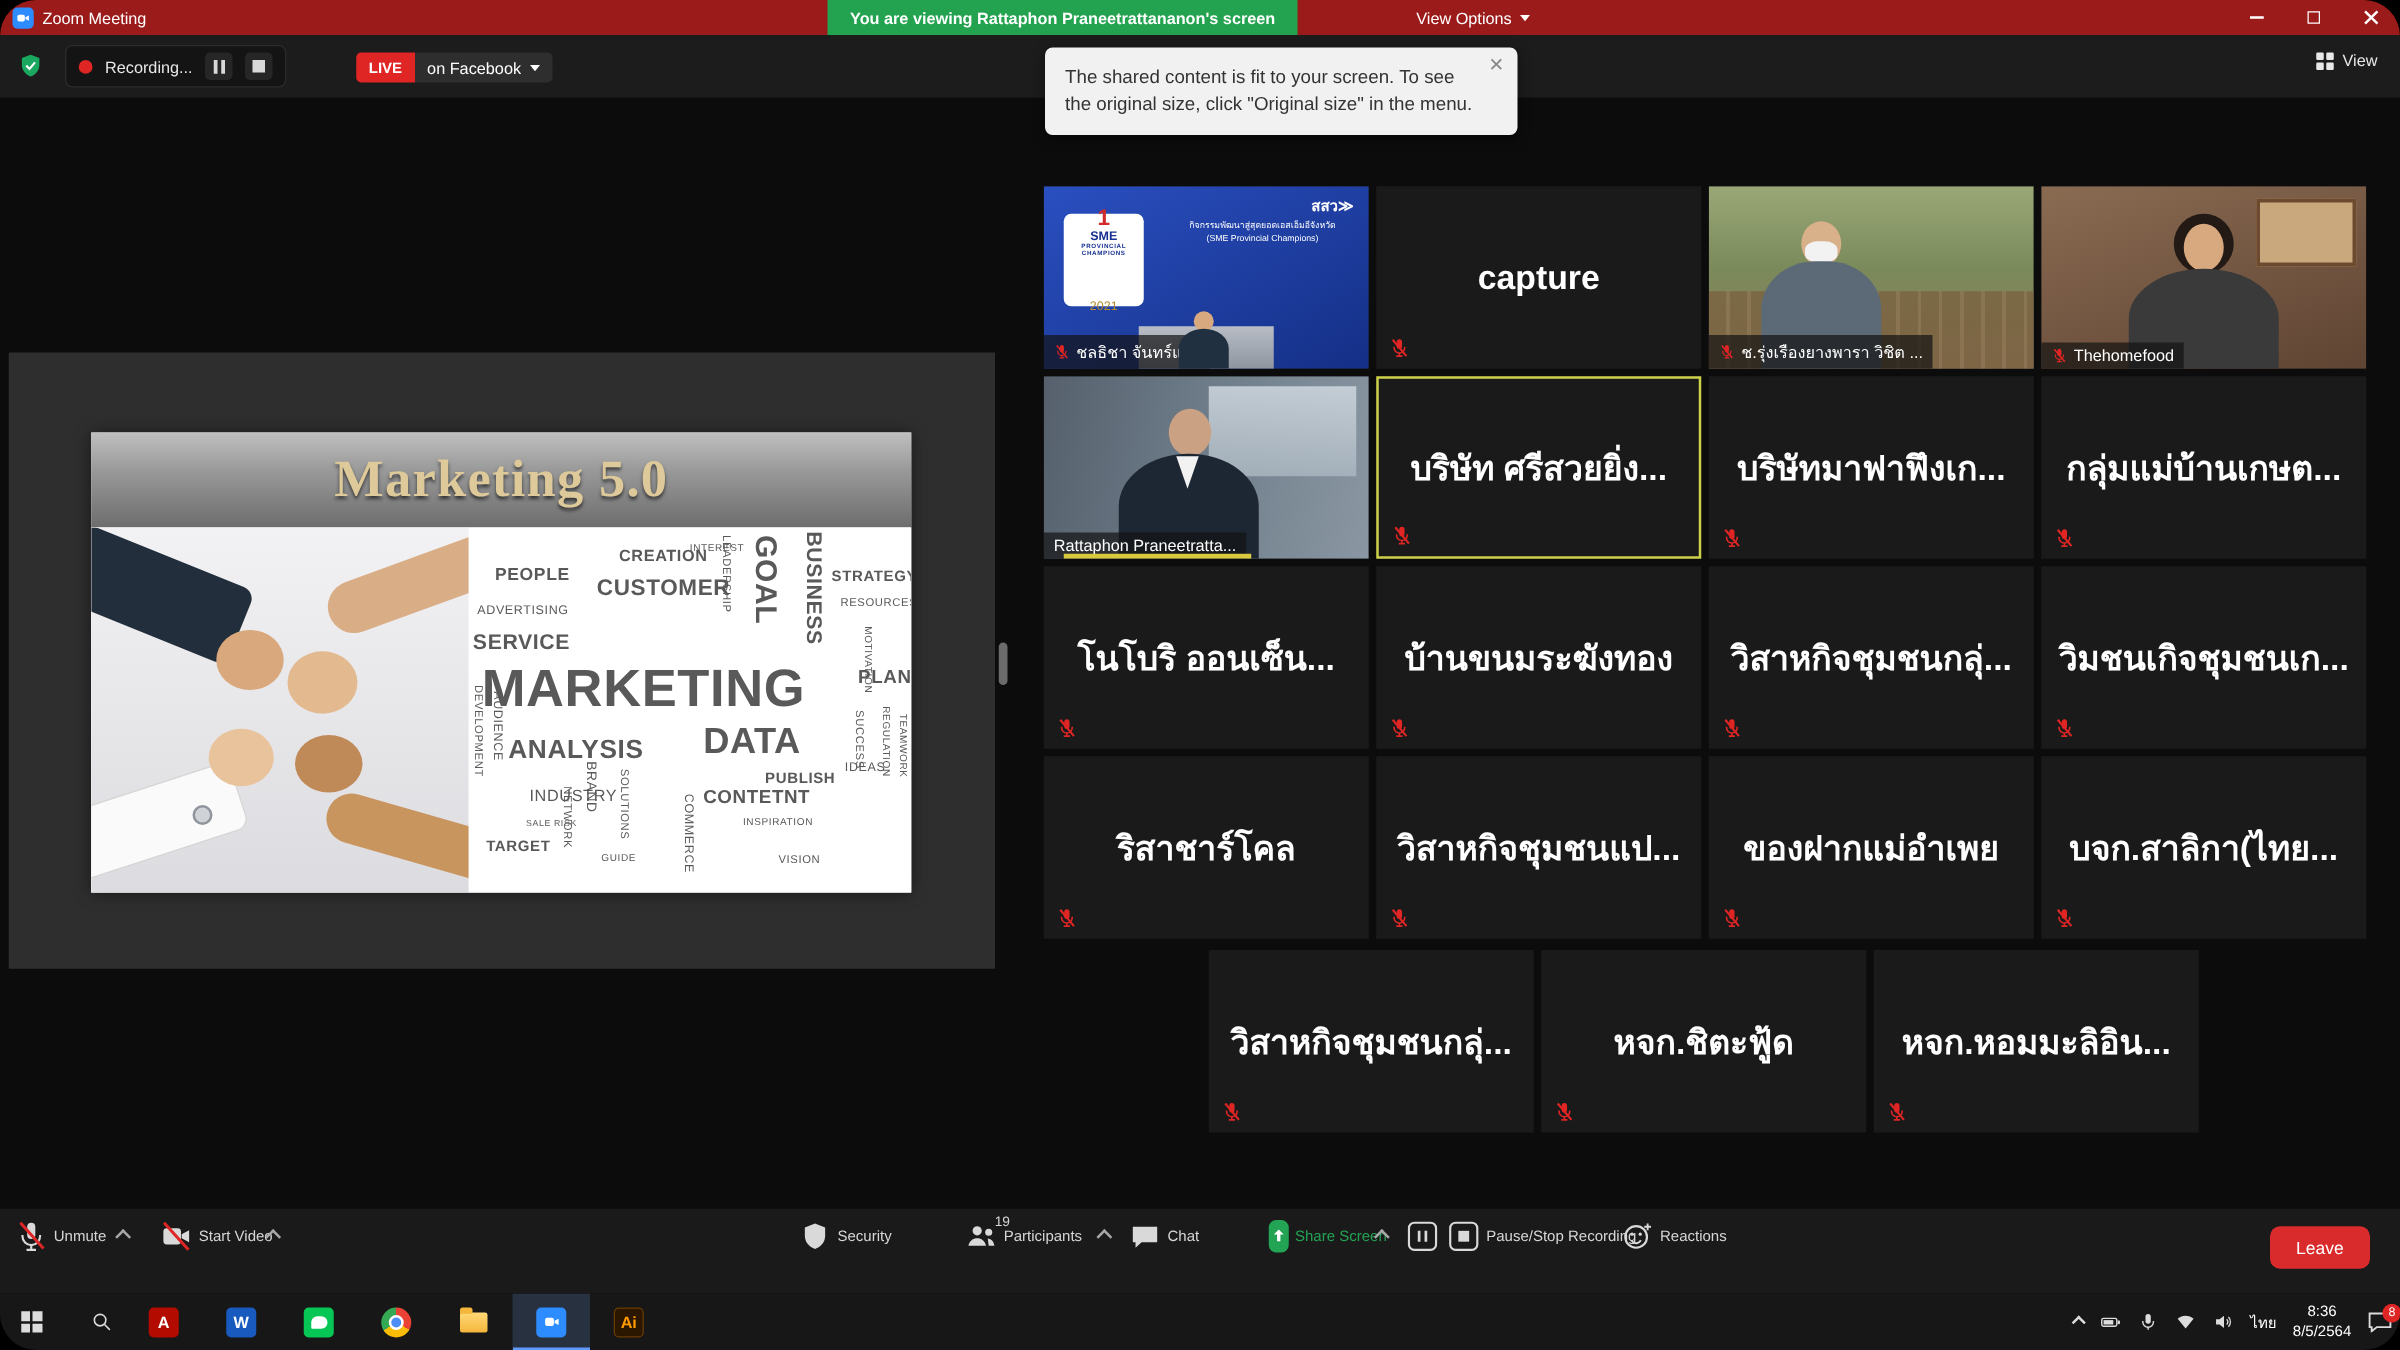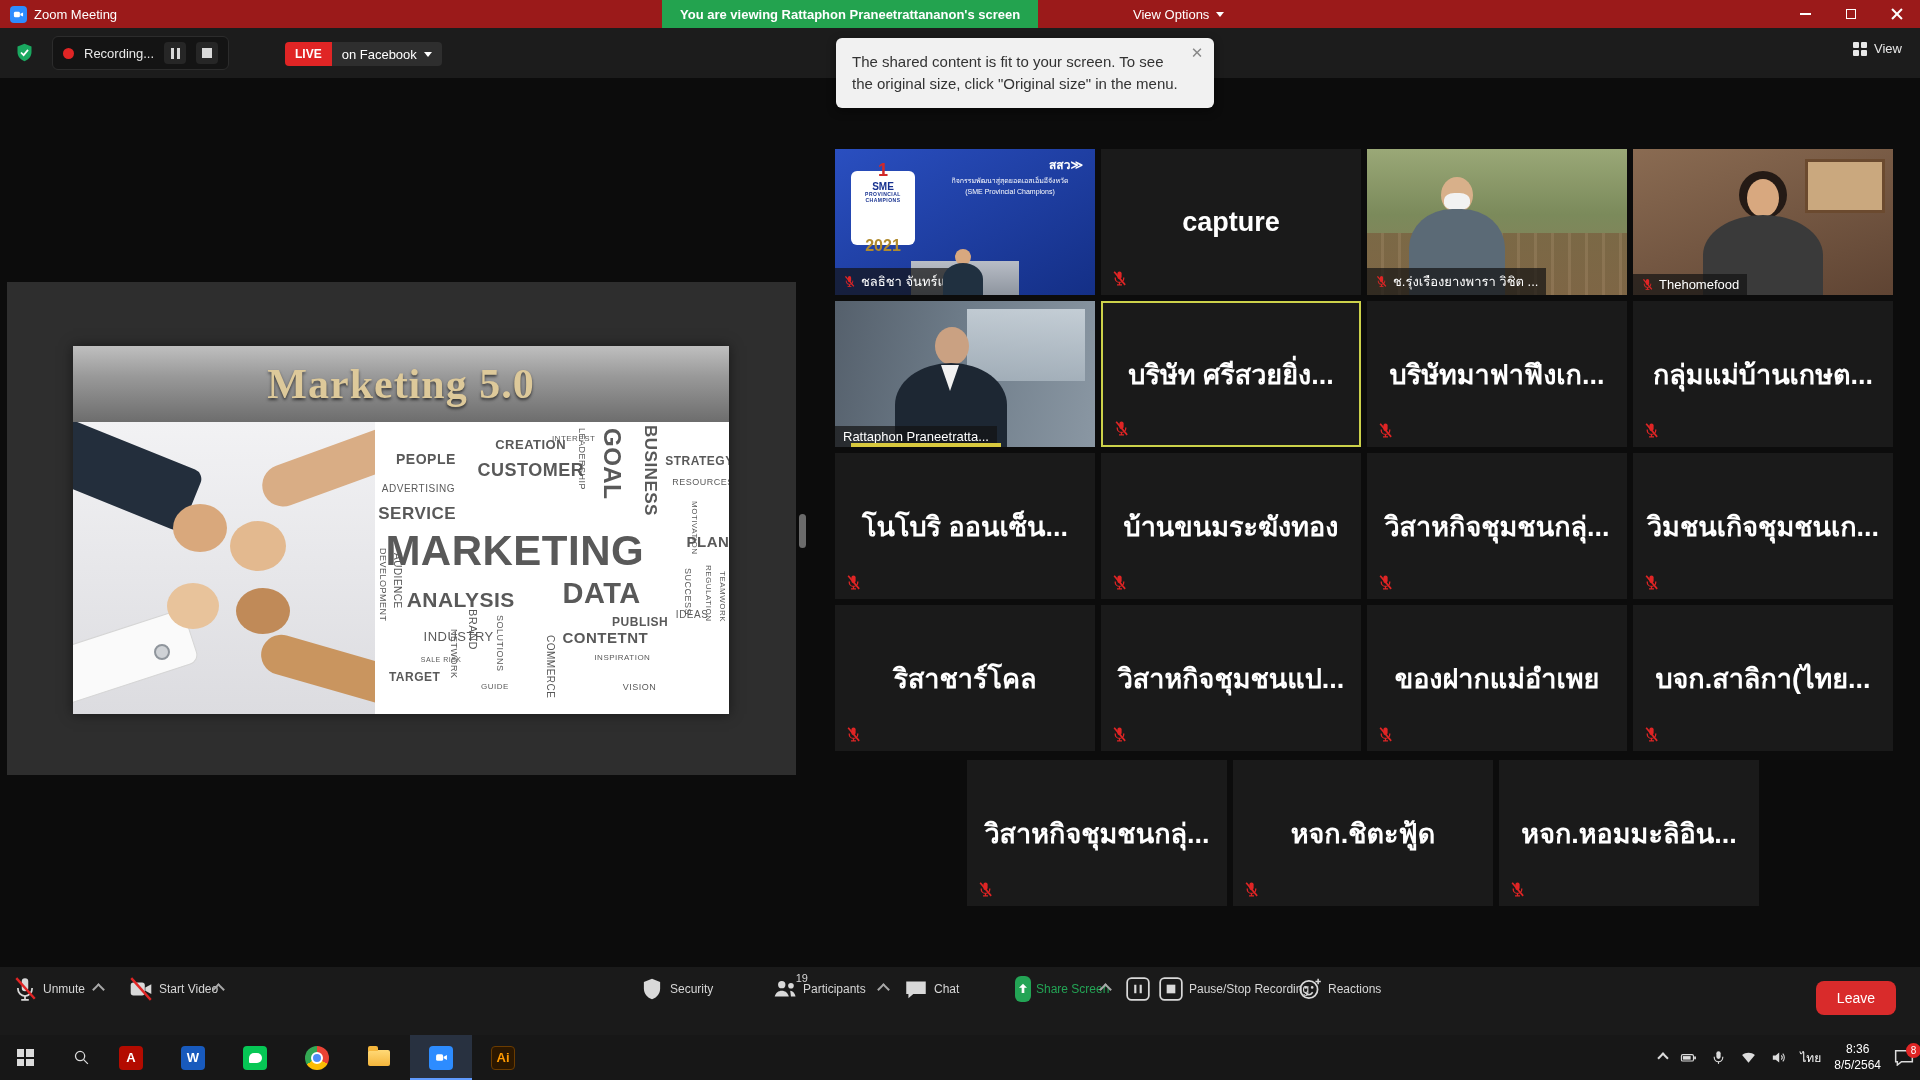--- a/index.html
+++ b/index.html
@@ -1,20 +1,20 @@
 <!DOCTYPE html>
 <html style="--titlebar-red: #9b1a1a; --banner-green: #23a34f; --accent-green: #23a455; --live-red: #e02525; --leave-red: #d92b2b; --active-border: #ccd24a; --muted-red: #e02525; --toolbar-bg: #1a1a1a; --taskbar-bg: #171717; --tile-bg: #1a1a1a;"><head>
 <meta charset="utf-8">
 <style>
   * { margin:0; padding:0; box-sizing:border-box; }
   html,body { background:#000; }
   body { font-family:"Liberation Sans", sans-serif; }
   .screen {
     position:relative; width:1920px; height:1080px; overflow:hidden;
-    background:#0c0c0c; color:#fff;
+    background:#0c0c0c; color:#fff;border-radius:29px;
   }
   svg { display:block; }
 
   
   .titlebar{position:absolute;left:0;top:0;width:1920px;height:28px;background:var(--titlebar-red,#9b1a1a);}
   .tb-app{position:absolute;left:10px;top:0;height:28px;display:flex;align-items:center;gap:7px;}
   .zoom-mini{width:17px;height:17px;border-radius:4px;background:#2d8cff;display:flex;align-items:center;justify-content:center;}
   .tb-title{font-size:13px;color:#fff;}
   .share-banner{position:absolute;left:662px;top:0;height:28px;padding:0 18px;background:var(--banner-green,#23a34f);
     display:flex;align-items:center;font-size:13px;font-weight:bold;color:#fff;}
@@ -110,21 +110,21 @@
   .video--sme .fig-head{left:120px;top:100px;width:16px;height:16px;border-radius:50%;background:#d8a87f;z-index:2;}
   .video--sme .fig-body{left:108px;top:114px;width:40px;height:32px;border-radius:50% 50% 0 0;background:#203040;z-index:2;}
   .sme-overlay{position:absolute;inset:0;z-index:1;}
   .sme-org{position:absolute;right:12px;top:6px;font-size:12px;font-weight:bold;color:#fff;}
   .sme-caption{position:absolute;left:98px;top:26px;width:154px;font-size:7px;line-height:1.6;color:#fff;text-align:center;}
   .sme-badge{position:absolute;left:16px;top:22px;width:64px;height:74px;background:#fff;border-radius:6px;
     display:flex;flex-direction:column;align-items:center;justify-content:center;line-height:1.1;}
   .sme-no{color:#d22929;font-size:18px;font-weight:800;}
   .sme-l1{color:#16308f;font-size:10px;font-weight:800;}
   .sme-l2,.sme-l3{color:#16308f;font-size:5px;font-weight:bold;letter-spacing:.5px;}
-  .sme-year{color:#b08a2e;font-size:16px;font-weight:700;margin-top:34px;}
+  .sme-year{color:#b08a2e;font-size:10px;font-weight:400;margin-top:34px;}
 
   
   .zoom-toolbar{position:absolute;left:0;top:967px;width:1920px;height:68px;background:var(--toolbar-bg,#1a1a1a);}
   .ti{position:absolute;top:9px;width:90px;display:flex;align-items:center;gap:5px;color:#d6d6d6;font-size:12px;}
   .ti .ico{width:26px;height:26px;position:relative;}
   .ti-label{white-space:nowrap;}
   .badge19{position:absolute;top:-4px;right:-10px;font-size:11px;color:#d6d6d6;}
   .chev{position:absolute;width:9px;height:9px;border-left:2px solid #a8a8a8;border-top:2px solid #a8a8a8;transform:rotate(45deg);top:18px;}
   .share-box{width:26px;height:26px;border-radius:6px;background:var(--accent-green,#23a455);display:flex;align-items:center;justify-content:center;}
   .ti-share{color:var(--accent-green,#23a455);}

